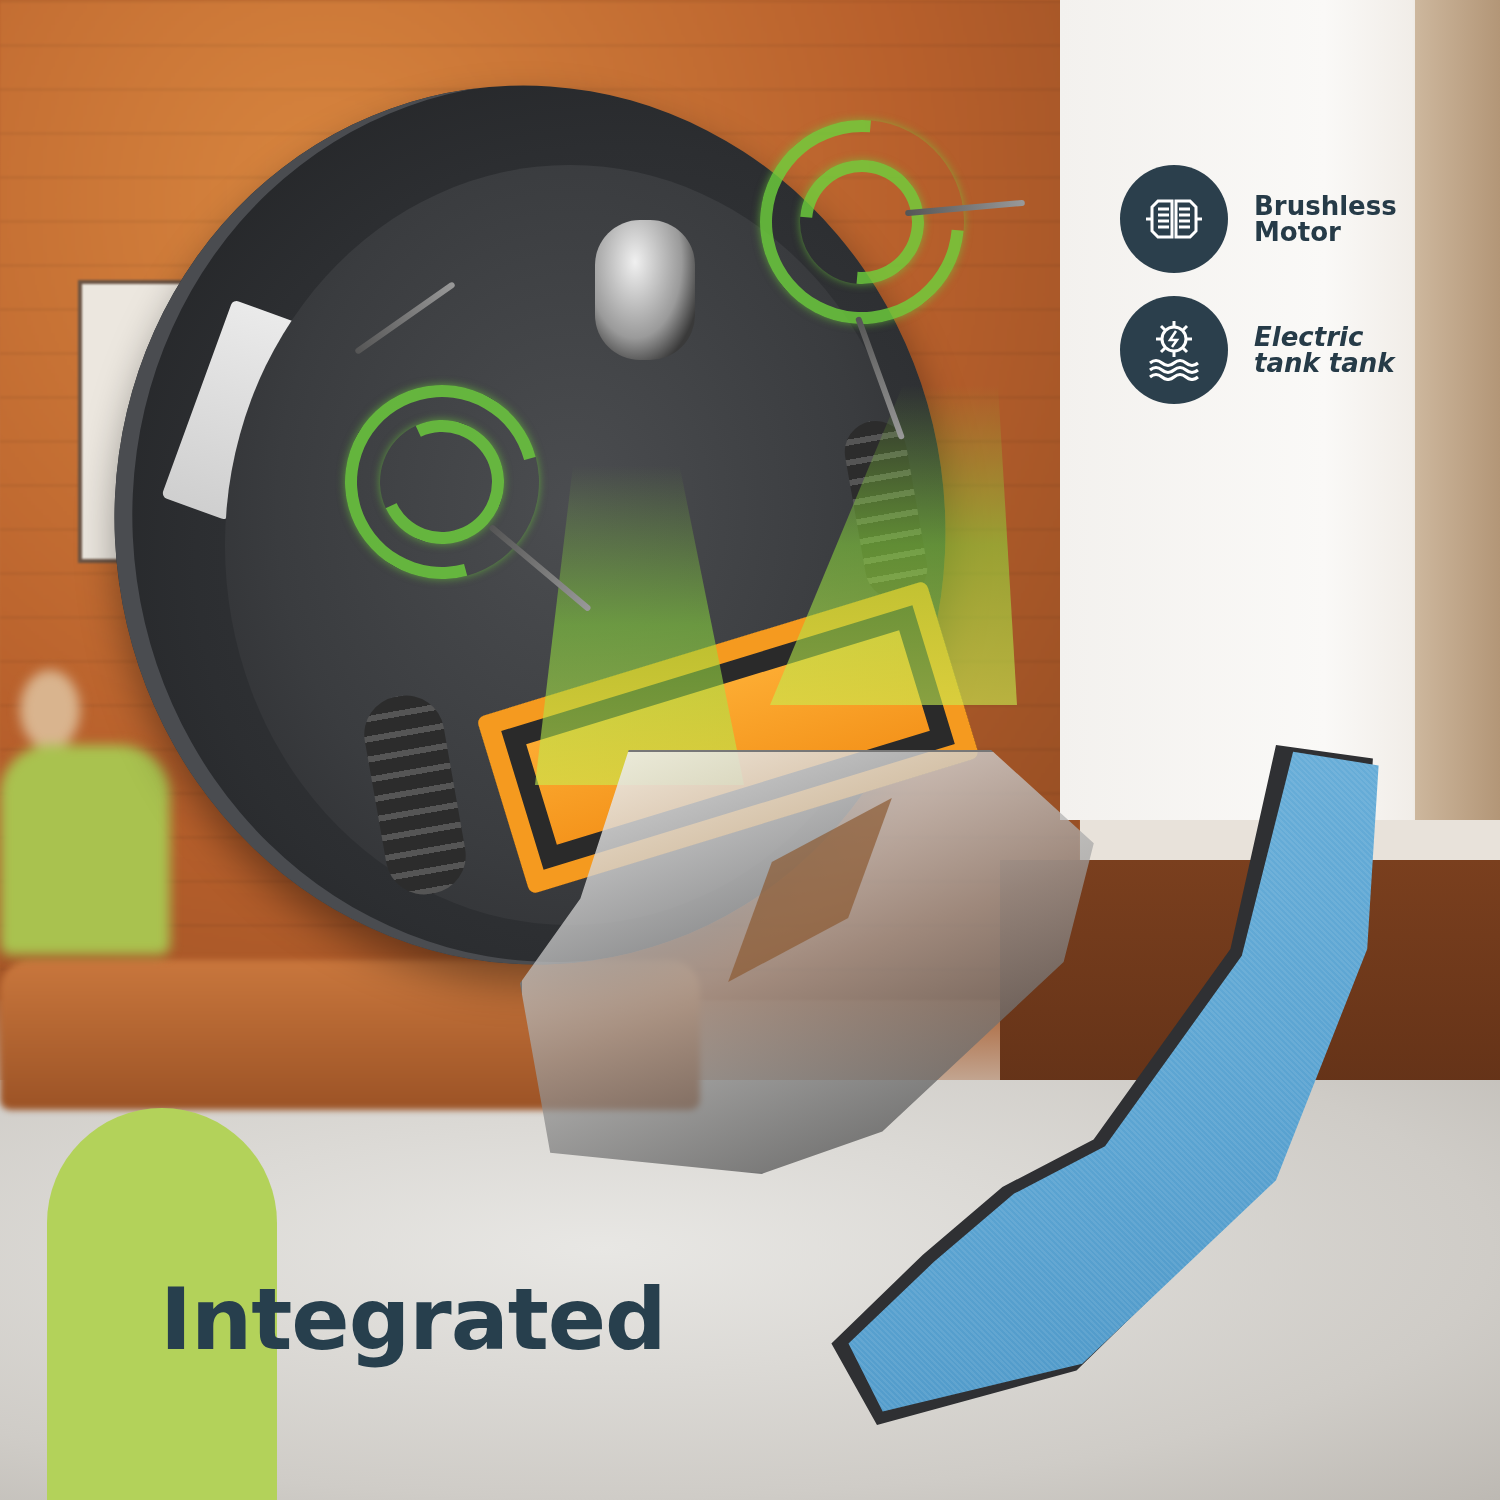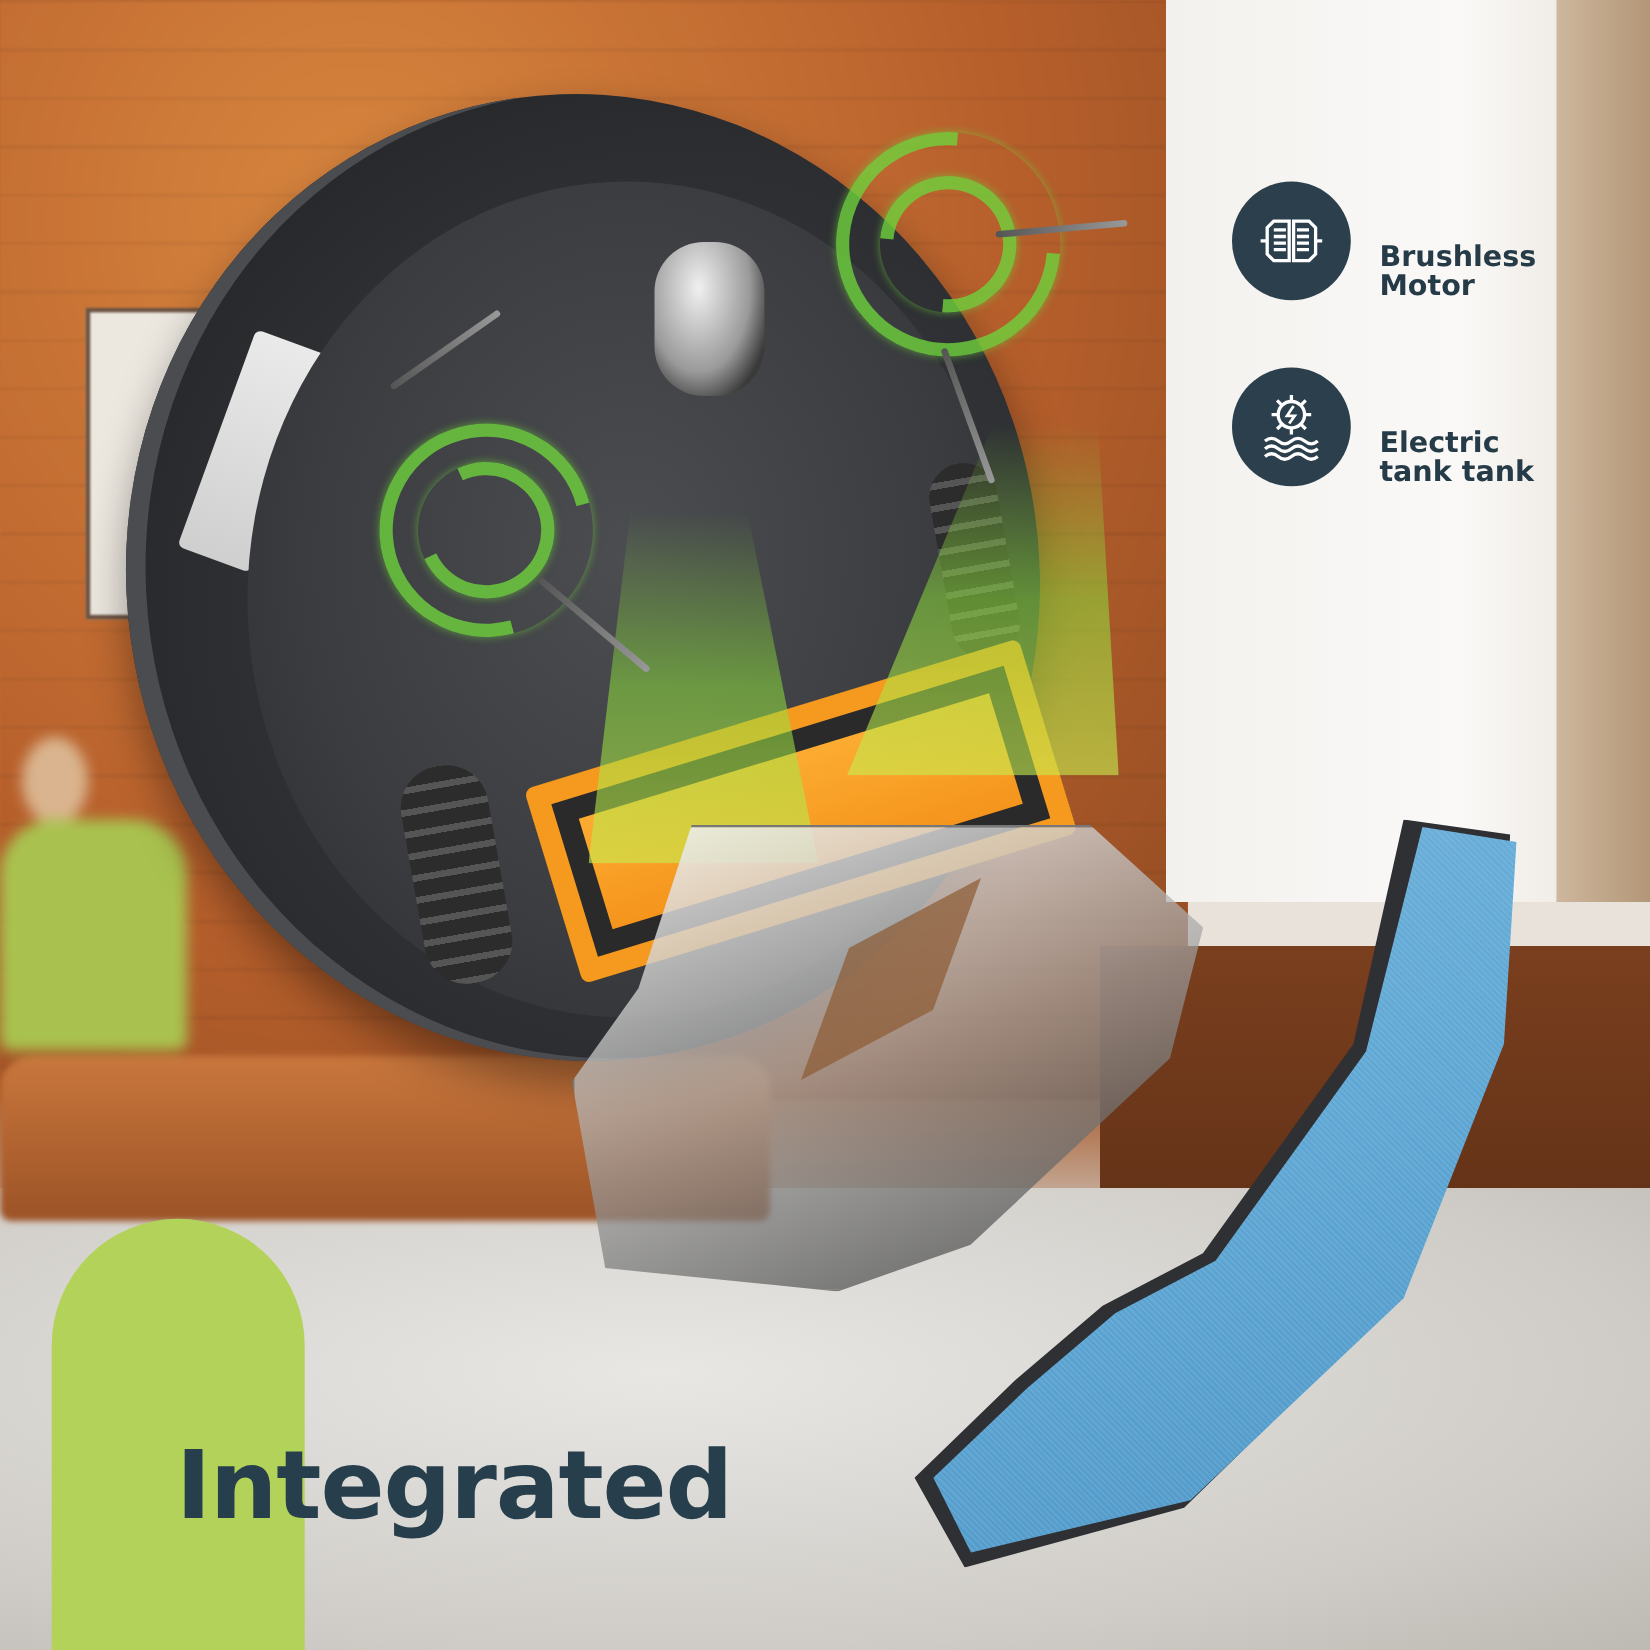--- a/index.html
+++ b/index.html
@@ -74,26 +74,26 @@
         linear-gradient(160deg, #6fb3dc, #5aa3d1 60%, #4b94c4);
       clip-path: polygon(83% 1%, 98% 3%, 96% 30%, 80% 64%, 46% 91%, 11% 98%, 5% 88%, 20% 76%, 34% 66%, 50% 59%, 74% 31%); }
 
     
     .green-pill { position: absolute; left: 47px; top: 1108px; width: 230px; height: 420px;
       background: #b3d25a; border-radius: 115px 115px 0 0; }
 
     
     .headline { position: absolute; left: 160px; top: 1265px; color: #273f4d; font-family: "DejaVu Sans", sans-serif;
       font-weight: bold; font-size: 86px; line-height: 108px; letter-spacing: -1px; }
-    .headline div { white-space: nowrap; margin-top: 32px; }
+    .headline div { white-space: nowrap; }
 
     
-    .feature { position: absolute; left: 1120px; display: flex; align-items: flex-end; }
+    .feature { position: absolute; left: 1120px; display: flex; align-items: center; }
     .feature.f1 { top: 165px; }
-    .feature.f2 { top: 334px; }
+    .feature.f2 { top: 296px; font-style: italic; }
     .feature-icon { width: 108px; height: 108px; border-radius: 50%; background: #2b3f4c;
       display: flex; align-items: center; justify-content: center; }
     .feature-label { margin-left: 26px; color: #263b48; font-family: "DejaVu Sans", sans-serif; font-weight: bold;
       font-size: 26px; line-height: 26px; }
     .feature-label span { display: block; }
   </style>
 </head>
 <body>
 
 <div class="scene">

